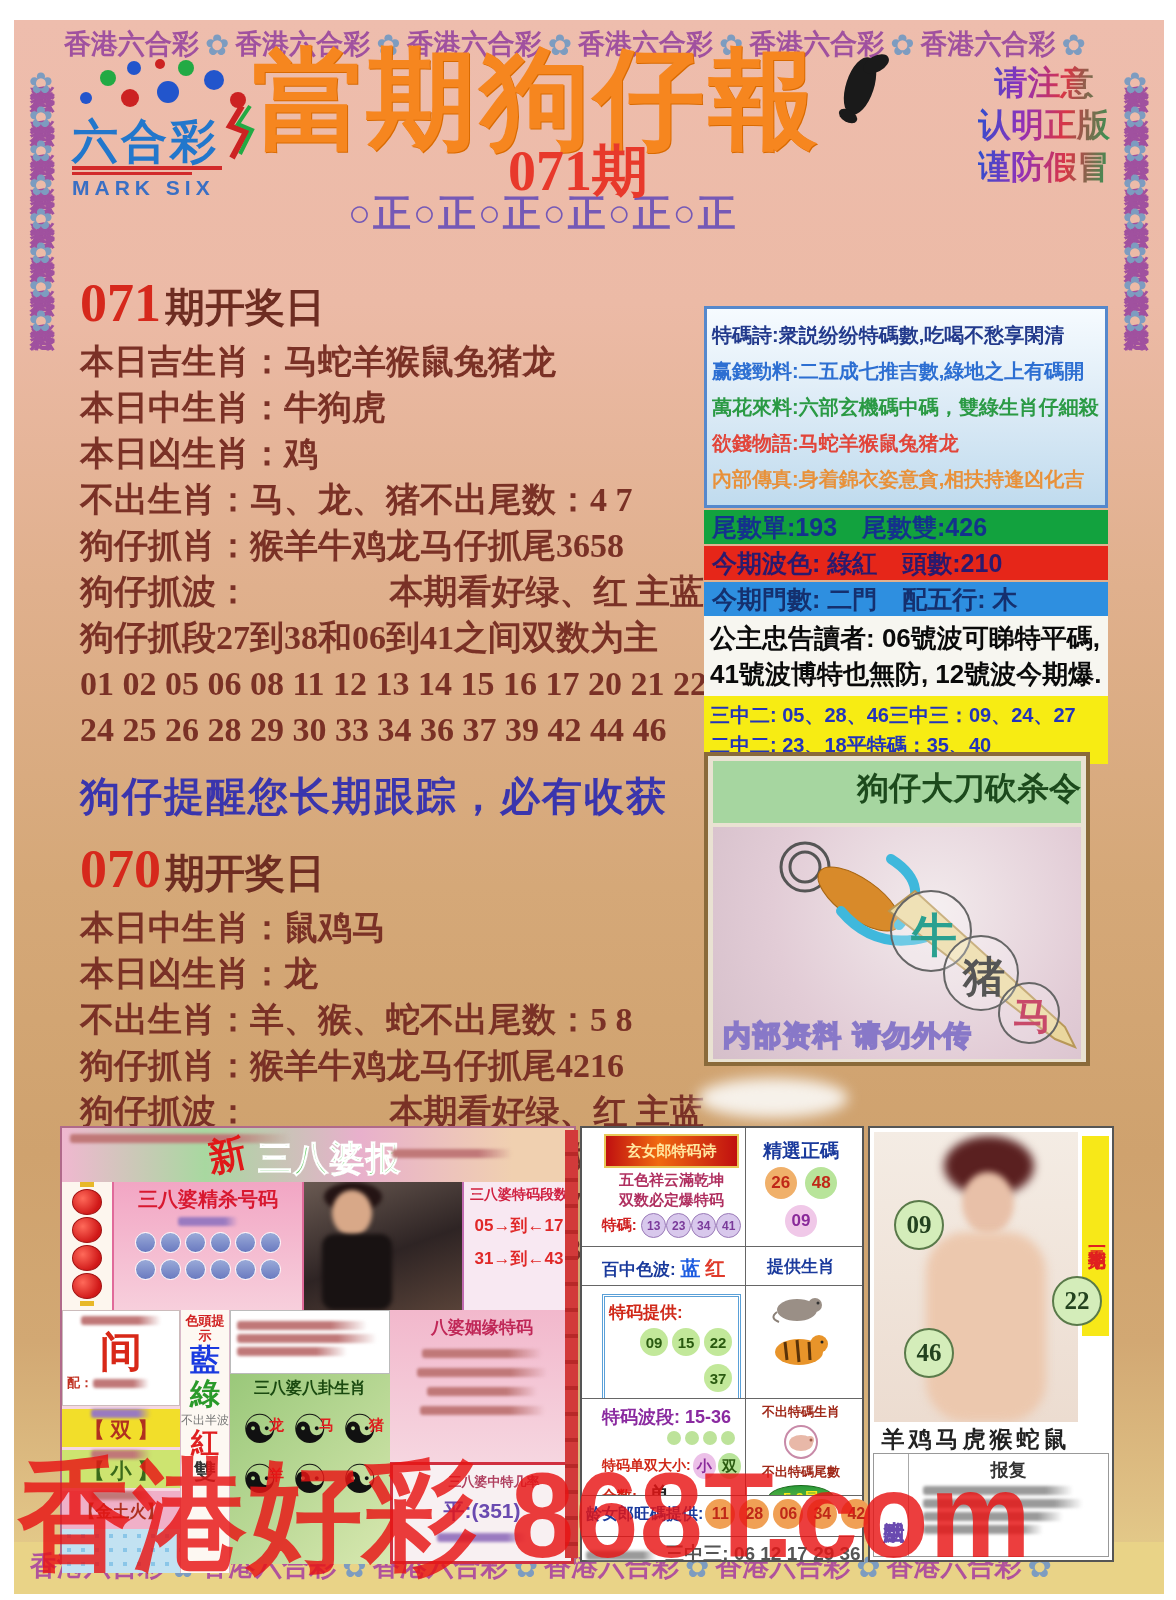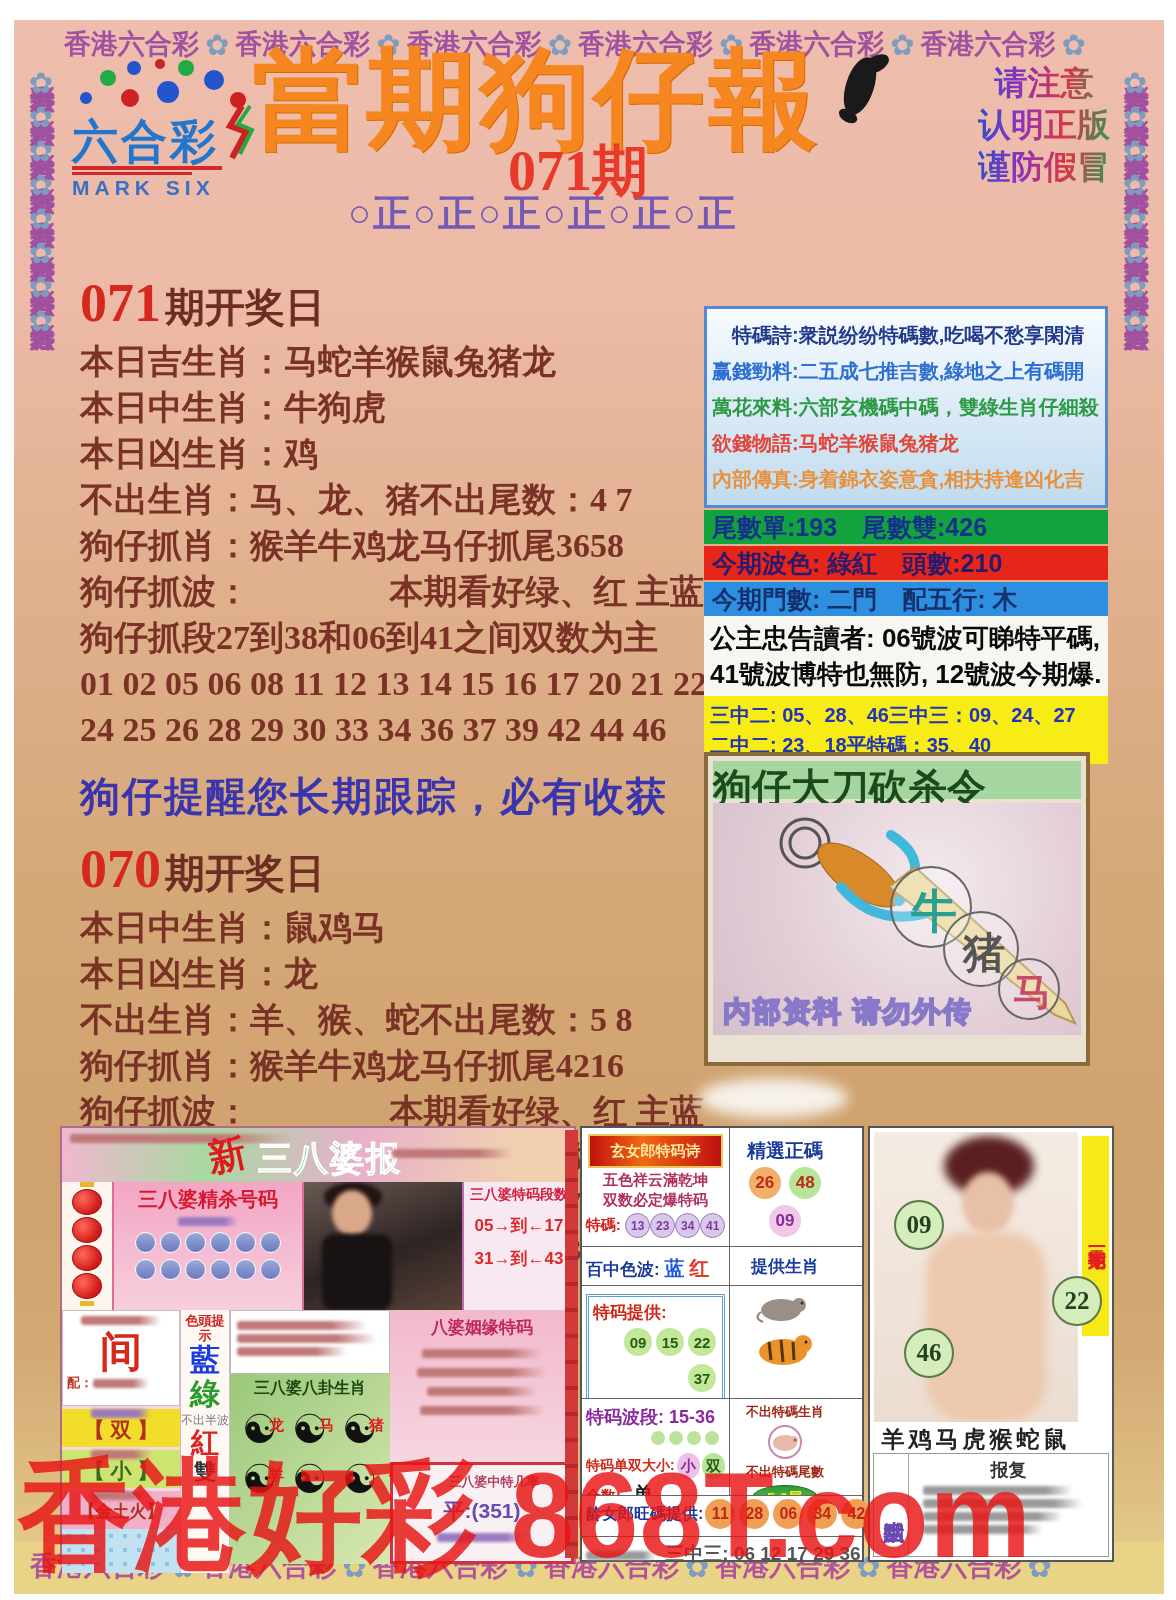--- a/index.html
+++ b/index.html
@@ -43,21 +43,21 @@
   #tipsbox{border:3px solid #5588cc;background:linear-gradient(180deg,#f6fbff,#d9e9f5 55%,#c0dbee);padding:8px 5px;}
   #tipsbox .tip{font-size:20px;font-weight:bold;line-height:36px;white-space:nowrap;}
   .bar{height:34px;line-height:34px;font-size:25px;font-weight:bold;padding-left:8px;white-space:nowrap;margin-top:2px;}
   #bar-green{background:#12a23e;color:#14328c;}
   #bar-red{background:#e62619;color:#2a1a6e;}
   #bar-blue{background:#2e8fe0;color:#15306e;}
   #notice-white{background:#f7f6f0;color:#0a0a0a;font-size:26px;font-weight:bold;line-height:36px;padding:4px 6px;white-space:nowrap;}
   #yellowbox{background:#f7ec13;color:#2233bb;font-size:20px;font-weight:bold;line-height:30px;padding:4px 6px;white-space:nowrap;}
   
   #swordbox{position:absolute;left:704px;top:752px;width:386px;height:314px;z-index:6;border:4px solid #8a6a3a;background:#e9e2d2;padding:5px;box-sizing:border-box;}
-  #sword-title{background:#a6d6a0;color:#1c4a1c;text-align:left;font-size:39px;font-weight:bold;height:38px;line-height:54px;font-family:"Liberation Serif",serif;}
+  #sword-title{background:#a6d6a0;color:#1c4a1c;text-align:right;font-size:32px;font-weight:bold;height:62px;line-height:54px;font-family:"Liberation Serif",serif;}
   #sword-body{position:relative;height:232px;margin-top:4px;background:radial-gradient(circle at 60% 35%,#f2eaec,#e2ccd6 60%,#d5bfca);overflow:hidden;}
   .sword-char{position:absolute;font-weight:bold;font-family:"Liberation Serif",serif;}
   #sword-footer{position:absolute;left:10px;bottom:4px;font-size:28px;font-weight:bold;color:#fdf6ee;
     font-family:"Liberation Sans",sans-serif;-webkit-text-stroke:2px #8878c8;letter-spacing:2px;}
   #smudge{position:absolute;left:698px;top:1078px;width:150px;height:40px;background:#f6f1ea;border-radius:50%;filter:blur(7px);z-index:6;}
   
   #bottom{position:absolute;left:60px;top:1126px;width:1054px;height:438px;z-index:6;font-family:"Liberation Sans","DejaVu Sans",sans-serif;}
   .panel{position:absolute;top:0;height:436px;box-sizing:border-box;}
   #p-left{left:0;width:516px;border:2px solid #b06a8a;background:#f6d8e2;}
   #p-center{left:520px;width:284px;border:2px solid #555;background:#fff;}
@@ -110,21 +110,21 @@
   .yy .zchar{position:absolute;right:-2px;top:-4px;color:#e02020;font-size:15px;font-weight:bold;font-family:"Liberation Serif",serif;}
   #col-right{width:184px;}
   #yinyuan{height:152px;background:linear-gradient(180deg,#f2b8cc,#f6d6e0);text-align:center;overflow:hidden;}
   #yinyuan-title{color:#c02858;font-weight:bold;font-size:17px;margin-top:6px;}
   #ratebox{height:102px;background:#f8f0f2;border:3px solid #d03040;box-sizing:border-box;text-align:center;overflow:hidden;}
   #rate-title{color:#b04060;font-size:13px;font-weight:bold;margin-top:8px;padding-left:24px;}
   #rate-val{color:#6a4ab0;font-size:21px;font-weight:bold;margin-top:6px;}
   
   .crow{display:flex;border-bottom:1px solid #666;}
   .ccell{box-sizing:border-box;overflow:hidden;}
-  .cl{width:148px;border-right:1px solid #666;}
+  .cl{width:148px;border-right:1px solid #666;margin-left:16px;}
   .cr{width:110px;}
   #poem-banner{margin:6px 6px 2px 6px;height:30px;line-height:30px;text-align:center;background:linear-gradient(90deg,#c01010,#f06a10 40%,#c01010);border:2px solid #e8c858;color:#ffe8a0;font-weight:bold;font-size:15px;white-space:nowrap;}
   .poemline{color:#b03060;font-size:15px;font-weight:bold;text-align:center;line-height:20px;white-space:nowrap;}
   .speciallbl{color:#d02020;font-weight:bold;font-size:15px;}
   .circ{display:inline-flex;align-items:center;justify-content:center;border-radius:50%;font-weight:bold;}
   .c-lav{width:23px;height:23px;background:#d8c8ec;color:#7a3a9a;border:1px solid #9a7ab8;font-size:12px;}
   #zm-title{color:#1a3a9c;font-weight:bold;font-size:19px;text-align:center;margin-top:10px;white-space:nowrap;}
   .c-zm{width:32px;height:32px;font-size:17px;margin:3px 2px;}
   .zm-0{background:#f0b06a;color:#c02818;}
   .zm-1{background:#b8e49a;color:#c02818;}
@@ -312,21 +312,21 @@
         <div class="tline">
           <span>24 25 26 28 29 31 32 35 36 38 39 43 45 48</span>
 
         </div>
       </div>
   </div>
 
   <div id="rightcol">
     <div id="tipsbox">
 
-    <div class="tip" style="color: rgb(34, 58, 140); margin-left: 20px;">特碼詩:衆説纷纷特碼數,吃喝不愁享閑清</div>
+    <div class="tip" style="color: rgb(34, 58, 140);">特碼詩:衆説纷纷特碼數,吃喝不愁享閑清</div>
         <div class="tip" style="color: rgb(45, 111, 210);">赢錢勁料:二五成七推吉數,綠地之上有碼開</div>
         <div class="tip" style="color: rgb(42, 154, 68);">萬花來料:六部玄機碼中碼，雙綠生肖仔細殺</div>
         <div class="tip" style="color: rgb(226, 69, 58);">欲錢物語:马蛇羊猴鼠兔猪龙</div>
         <div class="tip" style="color: rgb(232, 145, 58);">內部傳真:身着錦衣姿意貪,相扶持逢凶化吉</div>
       </div>
     <div class="bar" id="bar-green">尾數單:193　尾數雙:426</div>
     <div class="bar" id="bar-red">今期波色: 綠紅　頭數:210</div>
     <div class="bar" id="bar-blue">今期門數: 二門　配五行: 木</div>
     <div id="notice-white">
 

